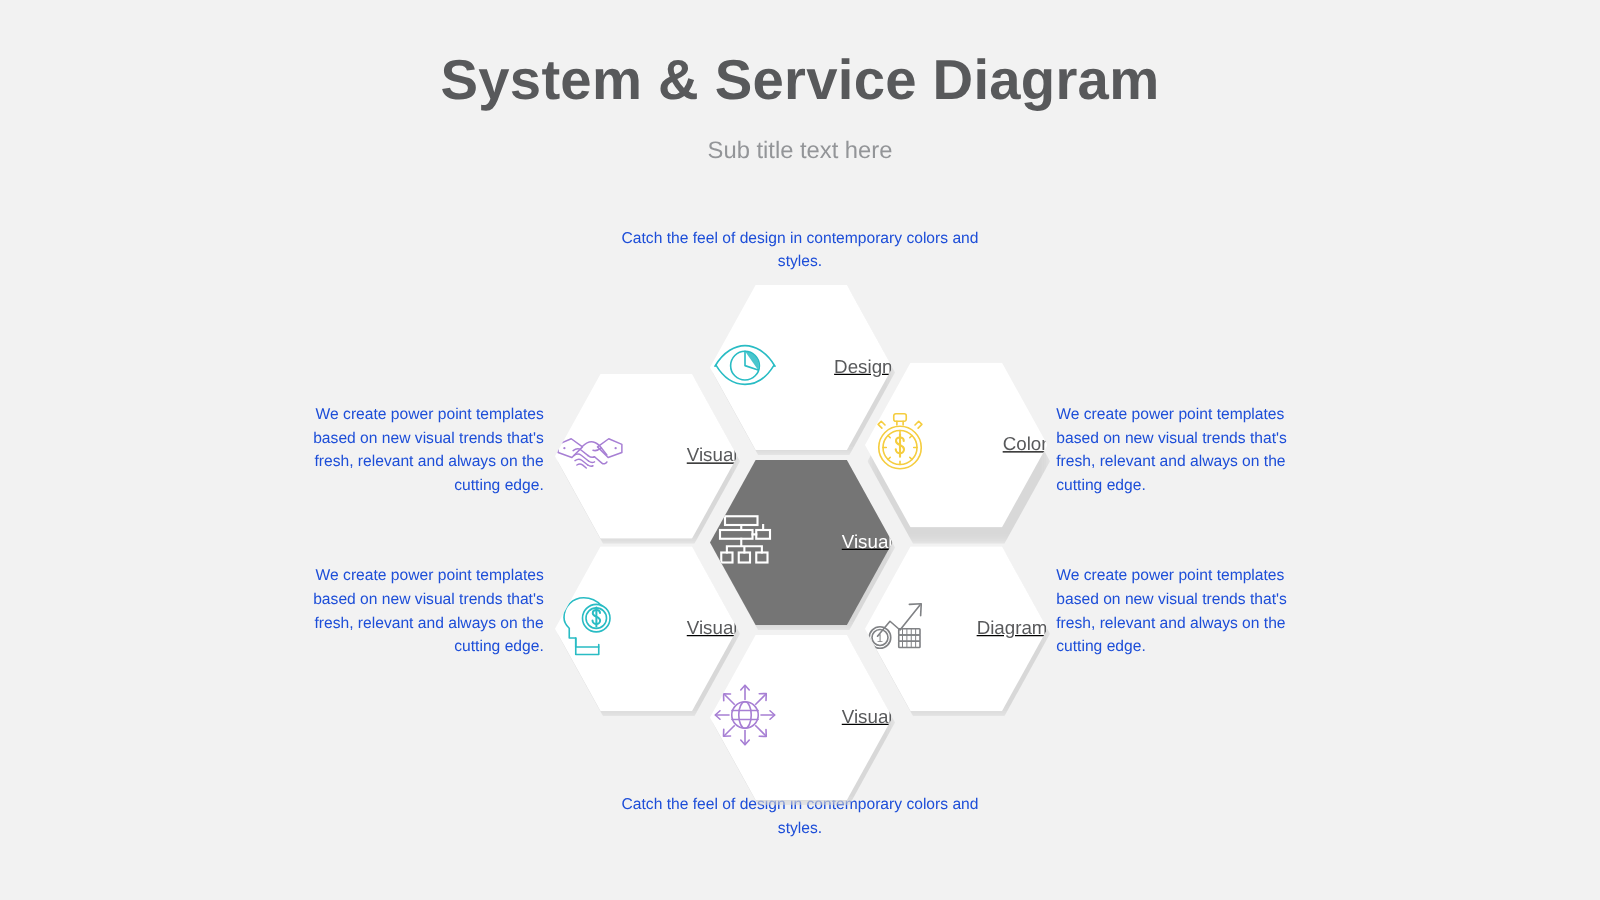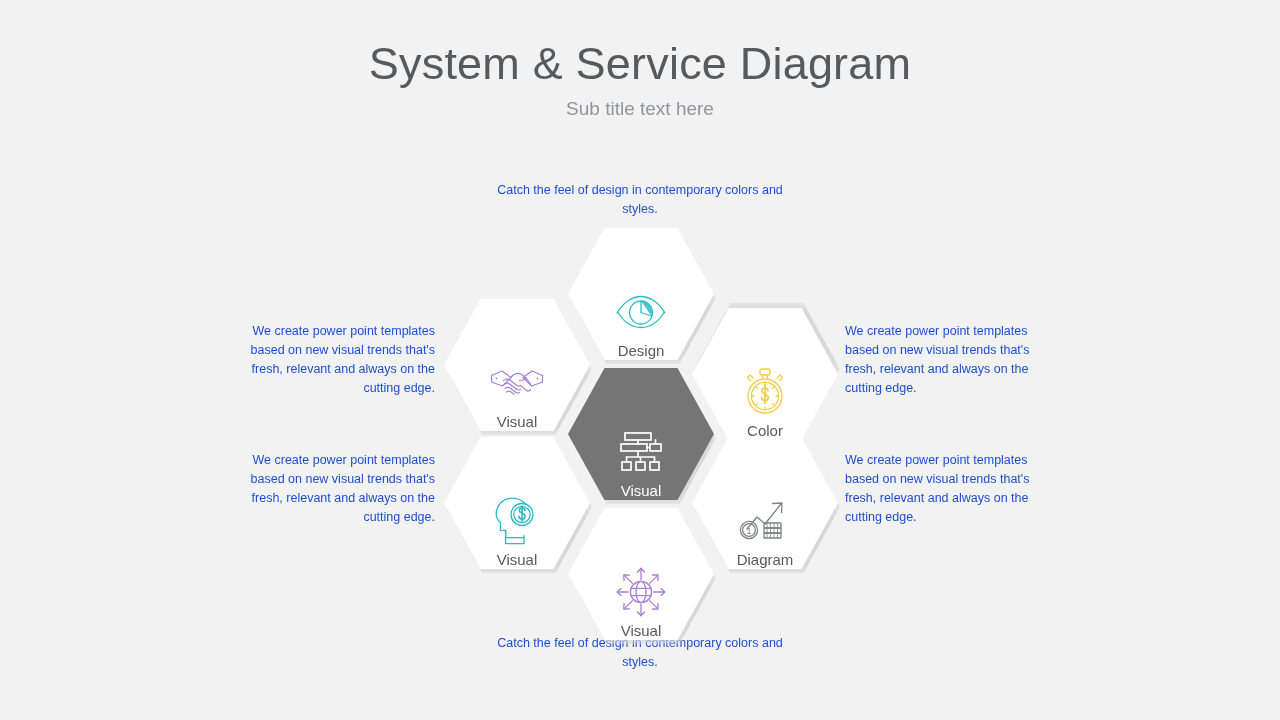--- a/index.html
+++ b/index.html
@@ -19,32 +19,32 @@
   
   #slide-header {
     position: absolute;
     left: 0;
     top: 36px;
     width: 1280px;
     text-align: center;
   }
   #page-title {
     font-size: 45px;
-    font-weight: 400;
+    font-weight: 700;
     color: #58595b;
     letter-spacing: 0.2px;
     line-height: 56px;
     white-space: nowrap;
   }
   #page-subtitle {
     font-size: 19px;
     font-weight: 400;
     color: #939598;
     line-height: 26px;
-    margin-top: 4px;
+    margin-top: 16px;
   }
 
   
   #diagram {
     position: absolute;
     left: 0;
     top: 0;
     width: 1280px;
     height: 720px;
   }
@@ -52,23 +52,23 @@
   
   .hex {
     position: absolute;
     width: 146px;
     height: 132px;
     -webkit-clip-path: polygon(25% 0%, 75% 0%, 100% 50%, 75% 100%, 25% 100%, 0% 50%);
     clip-path: polygon(25% 0%, 75% 0%, 100% 50%, 75% 100%, 25% 100%, 0% 50%);
     background: #ffffff;
     box-sizing: border-box;
     display: flex;
-    flex-direction: column;
     align-items: center;
-    justify-content: flex-end;
+    justify-content: space-between;
+    text-decoration: underline;
   }
   .hex-shadow {
     position: absolute;
     width: 146px;
     height: 132px;
     -webkit-clip-path: polygon(25% 0%, 75% 0%, 100% 50%, 75% 100%, 25% 100%, 0% 50%);
     clip-path: polygon(25% 0%, 75% 0%, 100% 50%, 75% 100%, 25% 100%, 0% 50%);
     background: #d4d4d4;
     filter: blur(4px);
     opacity: 0.85;
@@ -157,21 +157,21 @@
         <path d="M2 18 C9 6 18.5 1.5 26 1.5 C33.5 1.5 43 6 50 18"></path>
         <path d="M3 17.5 C10 29 18.5 32.5 26 32.5 C33.5 32.5 42 29 49 17.5"></path>
         <circle cx="26" cy="17.5" r="11.5"></circle>
         <path d="M26 17.5 L26 6 M26 17.5 L36.5 21"></path>
         <path d="M26 6 A11.5 11.5 0 0 1 36.5 21 Z" fill="#29bcc4" stroke="none" opacity="0.85"></path>
       </svg>
     </span>
     <span class="hex-label">Design</span>
   </div>
 
-  <div class="hex" style="left:692px; top:308px;">
+  <div class="hex" style="left:692px; top:290px;">
     <span class="hex-icon">
       <svg width="44" height="48" viewBox="0 0 44 48" fill="none" stroke="#f5cd3f" stroke-width="1.3" stroke-linecap="round" stroke-linejoin="round">
         <rect x="17" y="1" width="10" height="6" rx="1.6"></rect>
         <path d="M19.5 7 L19.5 10 M24.5 7 L24.5 10"></path>
         <path d="M10 10 L7 7 M7 7 L4.5 9.5 L7.5 12.5"></path>
         <path d="M34 10 L37 7 M37 7 L39.5 9.5 L36.5 12.5"></path>
         <circle cx="22" cy="28" r="17"></circle>
         <circle cx="22" cy="28" r="13.6"></circle>
         <path d="M22 14.4 L22 17 M22 39 L22 41.6 M8.4 28 L11 28 M33 28 L35.6 28"></path>
         <path d="M12.4 18.4 L14.2 20.2 M29.8 35.8 L31.6 37.6 M31.6 18.4 L29.8 20.2 M14.2 35.8 L12.4 37.6"></path>

